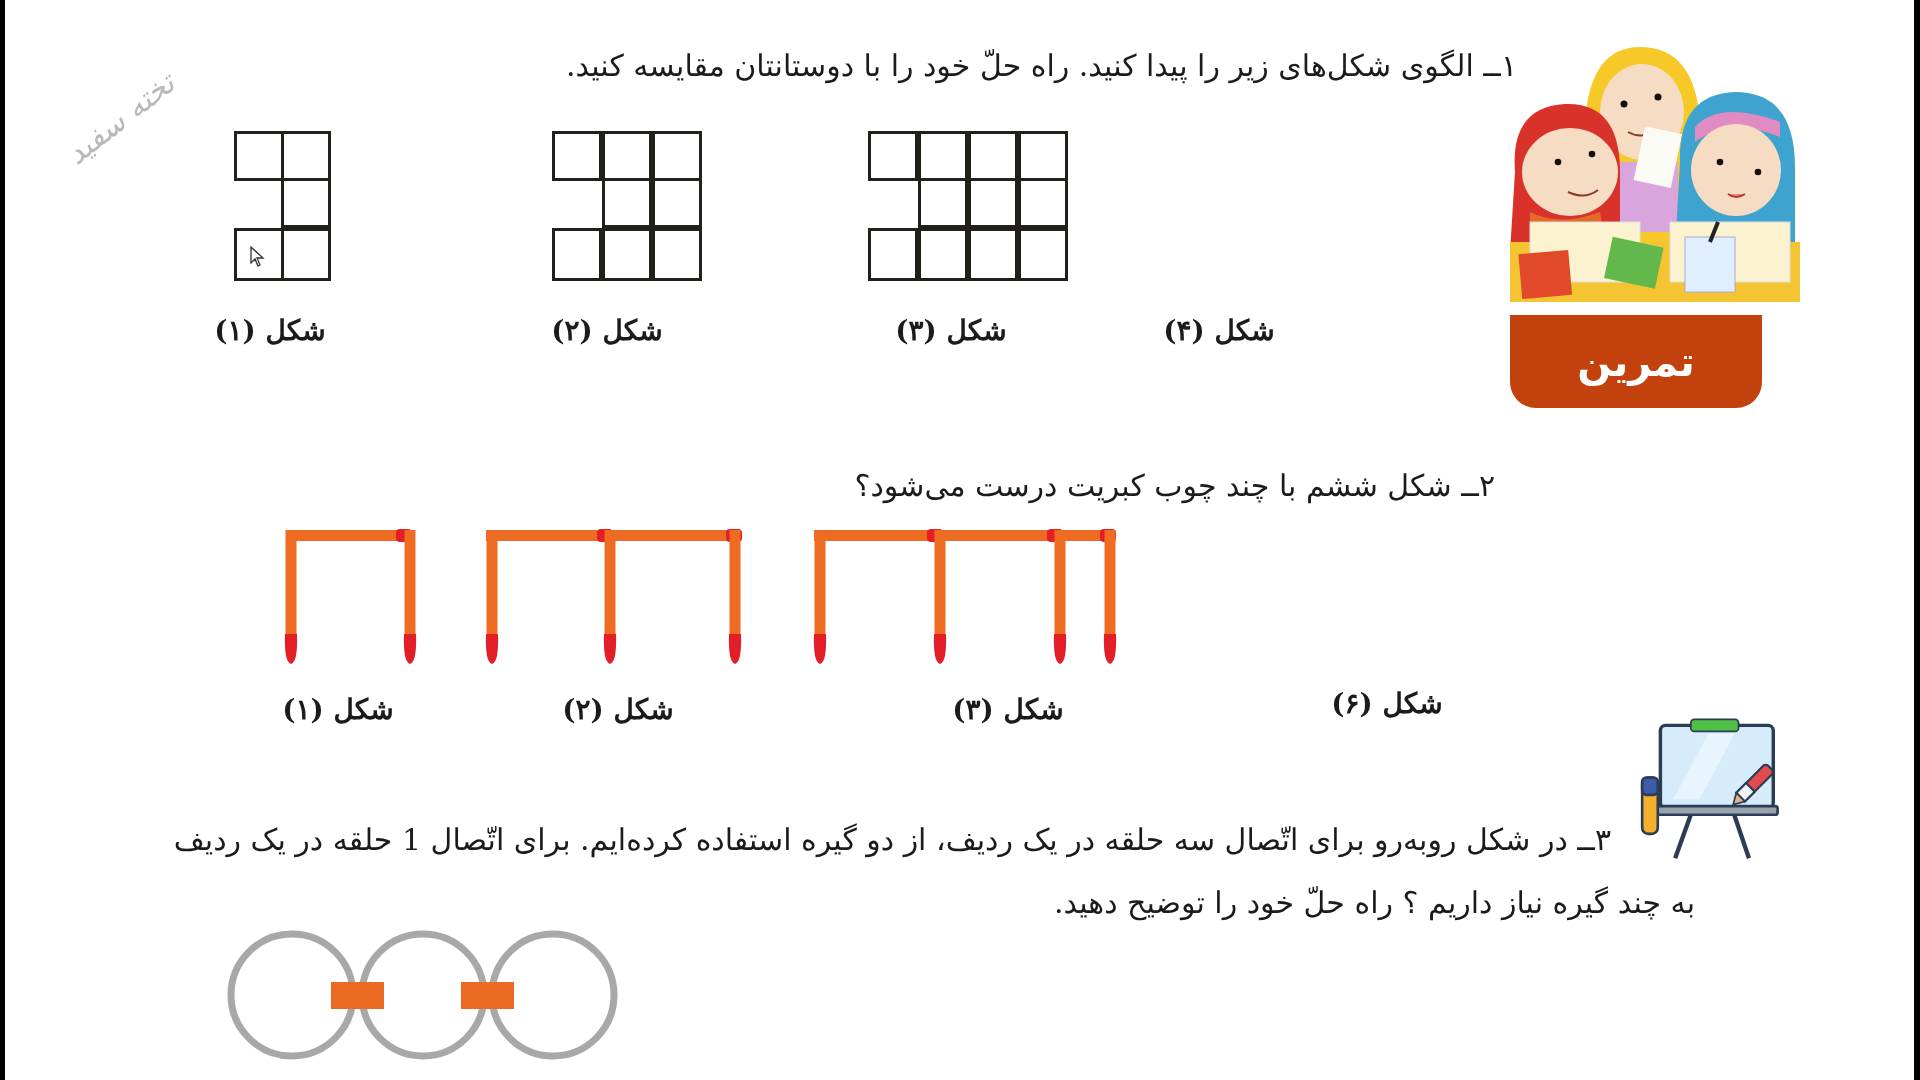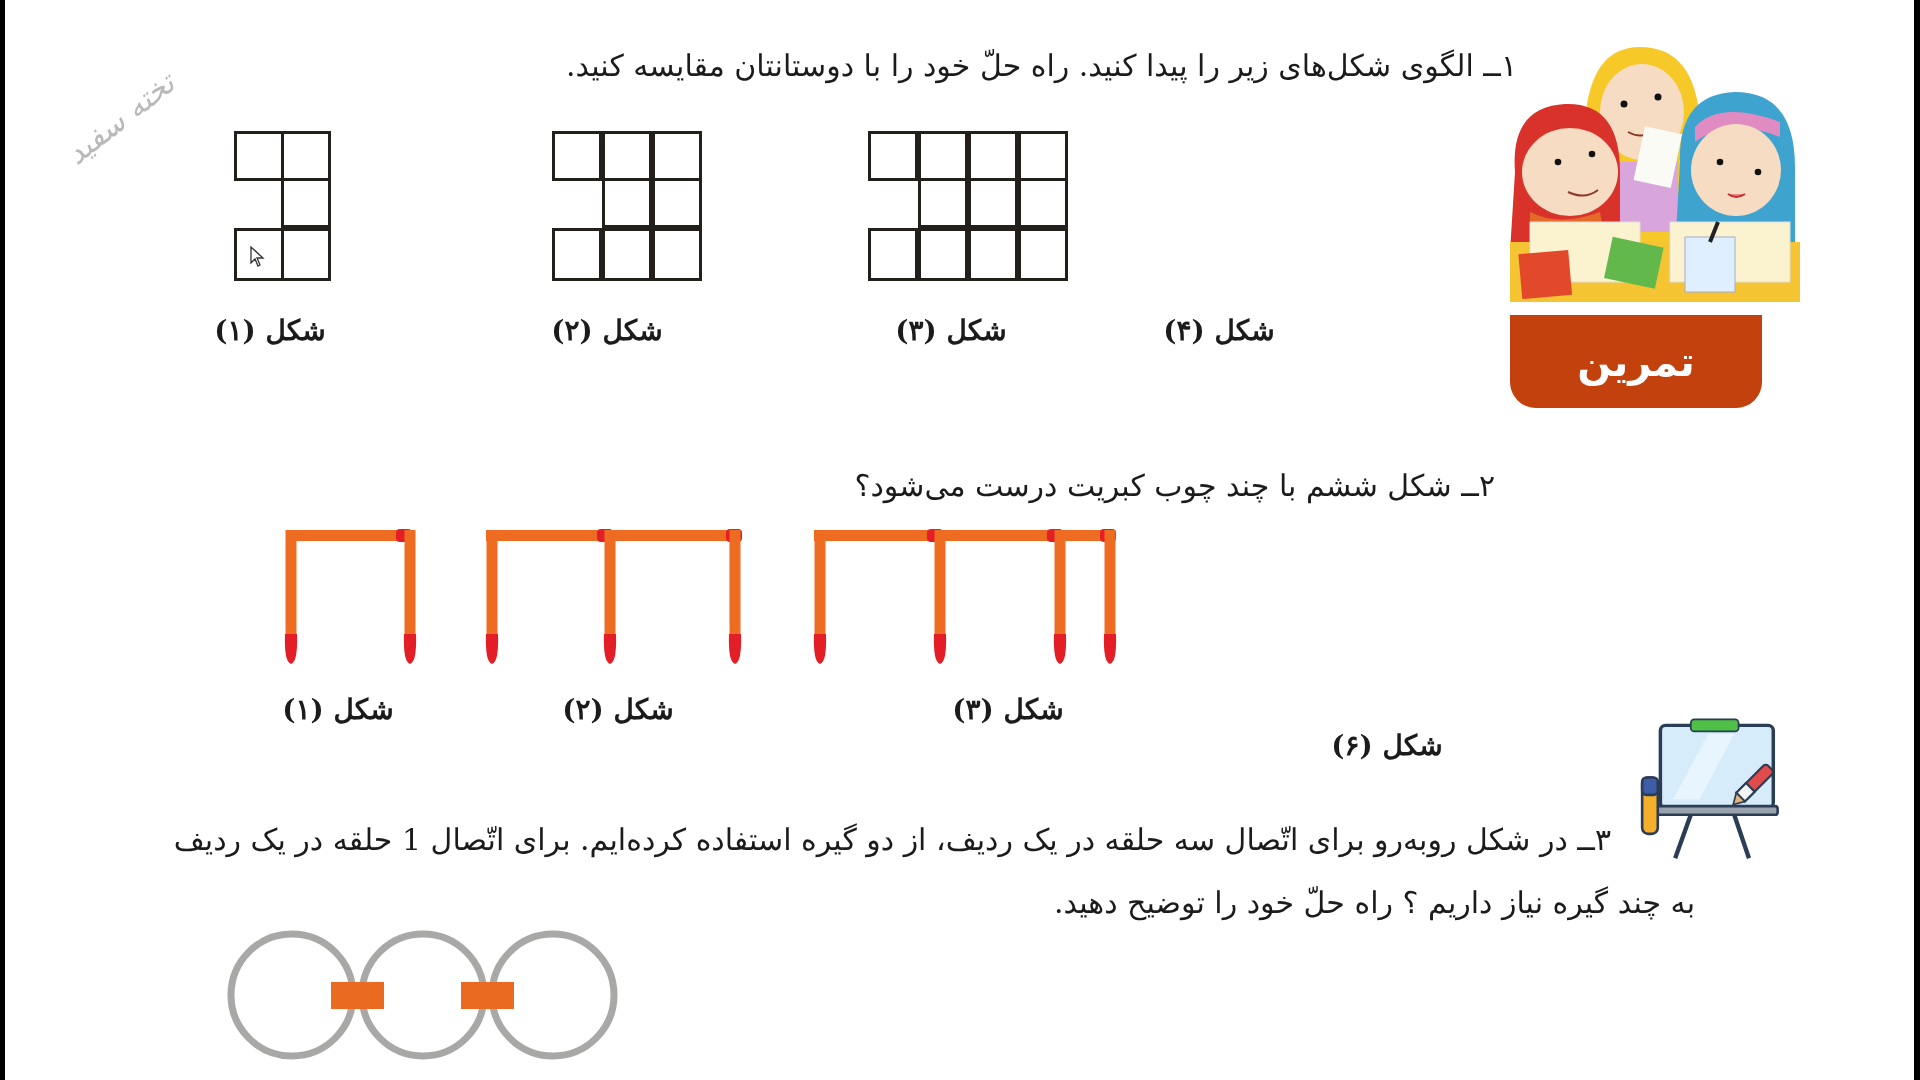--- a/index.html
+++ b/index.html
@@ -141,21 +141,21 @@
     <use href="#vstick" x="540"></use>
     <use href="#vstick" x="660"></use>
     <use href="#vstick" x="780"></use>
     <use href="#vstick" x="830"></use>
   </g>
 </svg>
 
 <div class="fig-label" style="left:338px; top:693px;">شکل (۱)</div>
 <div class="fig-label" style="left:618px; top:693px;">شکل (۲)</div>
 <div class="fig-label" style="left:1008px; top:693px;">شکل (۳)</div>
-<div class="fig-label" style="left:1387px; top:729px;">شکل (۶)</div>
+<div class="fig-label" style="left:1387px; top:687px;">شکل (۶)</div>
 
 <svg class="board-icon" width="165" height="165" viewBox="0 0 190 180">
   <rect x="35" y="15" width="130" height="95" rx="6" fill="#d7ecfb" stroke="#2b3c55" stroke-width="4"></rect>
   <path d="M50 100 L90 25 L120 25 L80 100 Z" fill="#eef7ff" opacity="0.8"></path>
   <rect x="70" y="8" width="55" height="14" rx="4" fill="#4fbf45" stroke="#2b3c55" stroke-width="2"></rect>
   <rect x="30" y="108" width="140" height="10" rx="3" fill="#9aa3ad" stroke="#2b3c55" stroke-width="3"></rect>
   <line x1="70" y1="118" x2="52" y2="168" stroke="#2b3c55" stroke-width="5"></line>
   <line x1="120" y1="118" x2="137" y2="168" stroke="#2b3c55" stroke-width="5"></line>
   <rect x="14" y="75" width="18" height="65" rx="7" fill="#f4b02a" stroke="#2b3c55" stroke-width="3"></rect>
   <rect x="14" y="75" width="18" height="20" rx="5" fill="#3d5da8" stroke="#2b3c55" stroke-width="3"></rect>

